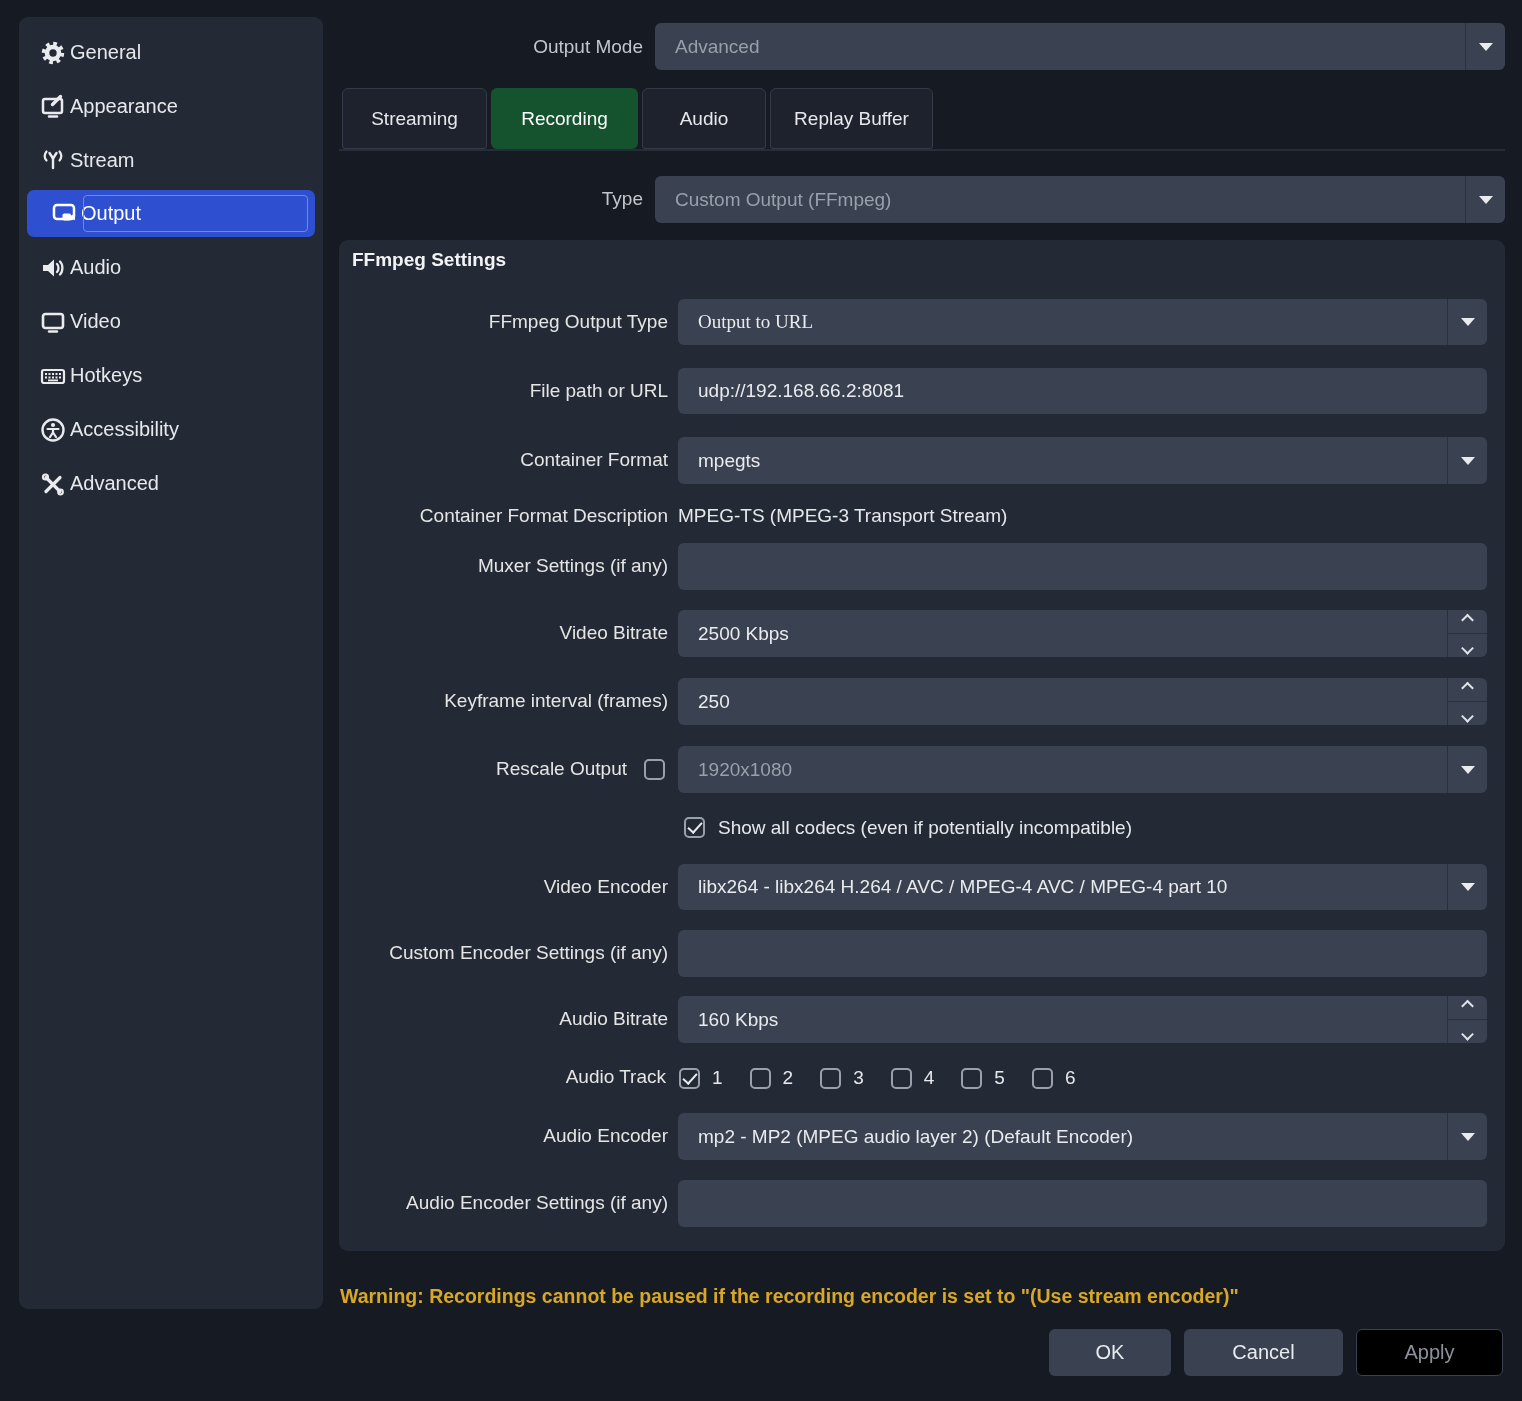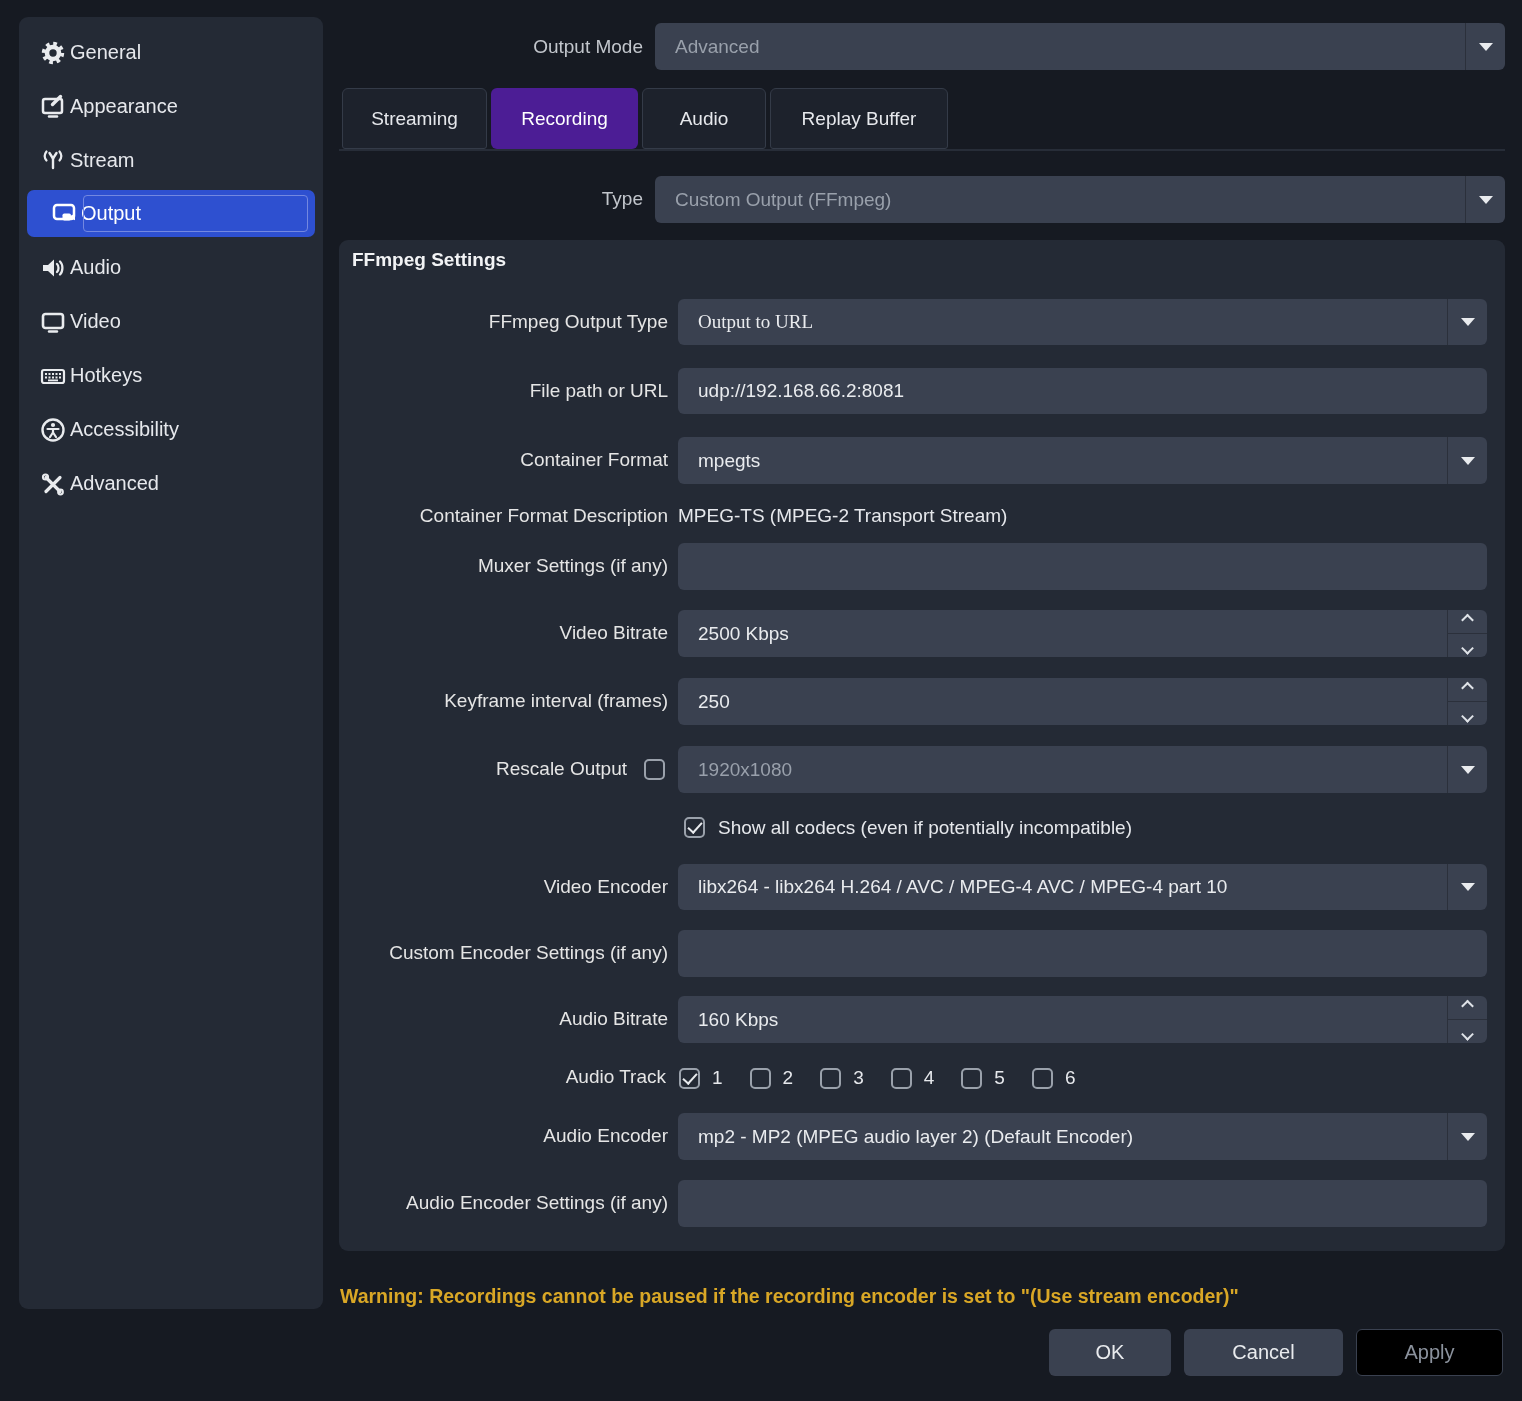--- a/index.html
+++ b/index.html
@@ -74,21 +74,21 @@
     transform:rotate(42deg);
   }
   
   .tab {
     position:absolute; top:88px; height:61px;
     display:flex; align-items:center; justify-content:center;
     font-size:19px; color:#e6e8ec;
     background:#1d222c; border:1px solid #343b48;
     border-radius:6px 6px 3px 3px;
   }
-  .tab.selected { background:#4c1d95; border:none; color:#ffffff; border-radius:6px; }
+  .tab.selected { background:#14532d; border:none; color:#ffffff; border-radius:6px; }
   .tabline { position:absolute; left:339px; top:149px; width:1166px; height:2px; background:#272d38; }
   
   .groupbox {
     position:absolute; left:339px; top:240px; width:1166px; height:1011px;
     background:#242a35; border-radius:9px;
   }
   .group-title { position:absolute; left:352px; top:249px; font-size:19px; font-weight:700; color:#f2f3f5; }
   .desc-value { position:absolute; left:678px; top:504px; font-size:19px; color:#e6e8ec; line-height:24px; }
   .inline-label { font-size:19px; color:#e6e8ec; line-height:24px; white-space:nowrap; }
   
@@ -234,21 +234,21 @@
 
 <div class="tab" style="left:342px; width:145px;">
   <span>Streaming</span>
 </div>
 <div class="tab selected" style="left:491px; width:147px;">
   <span>Recording</span>
 </div>
 <div class="tab" style="left:642px; width:124px;">
   <span>Audio</span>
 </div>
-<div class="tab" style="left:770px; width:178px;">
+<div class="tab" style="left:770px; width:163px;">
   <span>Replay Buffer</span>
 </div>
 <div class="tabline"></div>
 
 <div class="tlabel" style="top:176px;">Type</div>
 <div class="field combo disabled" style="left:655px; top:176px; width:850px; height:47px;">
   <span class="value">Custom Output (FFmpeg)</span>
   <span class="combo-btn">
       <span class="tri"></span>
     </span>
@@ -272,21 +272,21 @@
 
 <div class="flabel" style="top:437px;">Container Format</div>
 <div class="field combo" style="left:678px; top:437px; width:809px; height:47px;">
   <span class="value">mpegts</span>
   <span class="combo-btn">
       <span class="tri"></span>
     </span>
 </div>
 
 <div class="flabel" style="top:493px; line-height:46px;">Container Format Description</div>
-<div class="desc-value" style="top:504px;">MPEG-TS (MPEG-2 Transport Stream)</div>
+<div class="desc-value" style="top:504px;">MPEG-TS (MPEG-3 Transport Stream)</div>
 
 <div class="flabel" style="top:543px;">Muxer Settings (if any)</div>
 <div class="field" style="left:678px; top:543px; width:809px; height:47px;">
   <span class="value"></span>
 </div>
 
 <div class="flabel" style="top:610px;">Video Bitrate</div>
 <div class="field" style="left:678px; top:610px; width:809px; height:47px;">
   <span class="value">2500 Kbps</span>
   <span class="spin-col">

